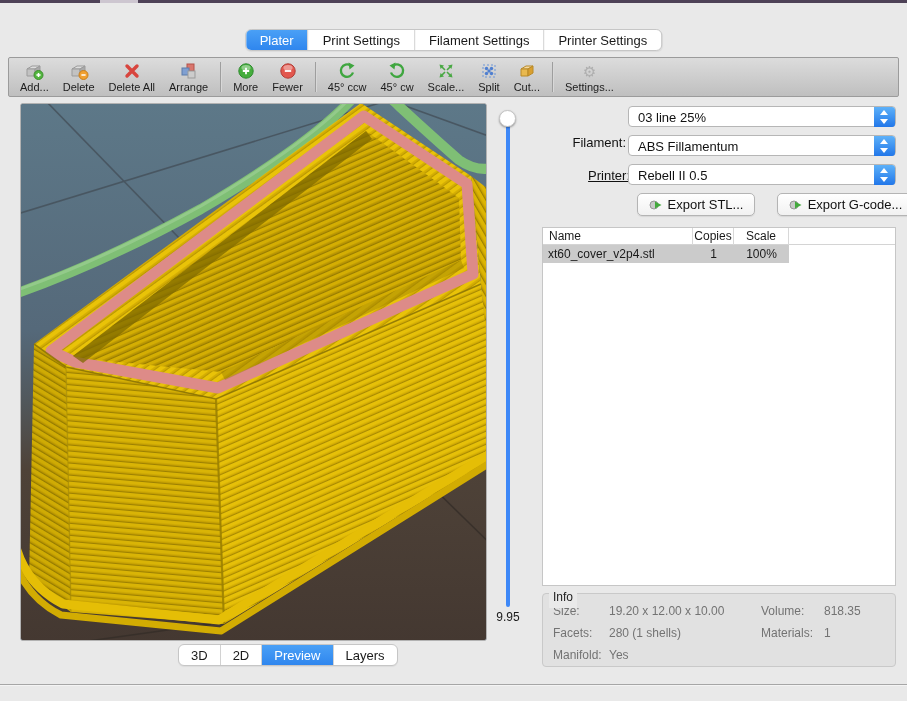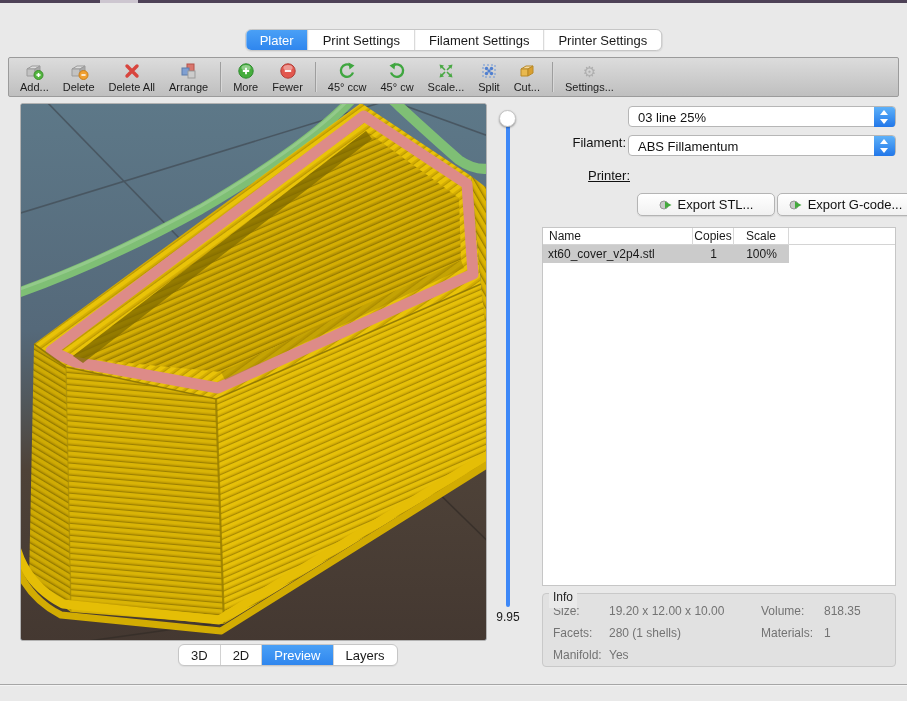--- a/index.html
+++ b/index.html
@@ -323,22 +323,29 @@
   <div class="preset-label" style="left:414px; top:135px;">Filament:</div>
   <div class="combo" style="top:135px;">
     <span class="val">ABS Fillamentum</span>
     <span class="stepper">
         <span class="chev up"></span>
         <span class="chev dn"></span>
       </span>
   </div>
 
   <div class="preset-label" style="left:418px; top:168px;text-decoration:underline;">Printer:</div>
-
-  <button class="export-btn" style="left:637px; width:138px;">
+  <div class="combo" style="top:164px;">
+    <span class="val">Rebell II 0.5</span>
+    <span class="stepper">
+        <span class="chev up"></span>
+        <span class="chev dn"></span>
+      </span>
+  </div>
+
+  <button class="export-btn" style="left:637px; width:118px;">
     <svg width="14" height="14">
         <circle cx="5" cy="7" r="4" fill="#c9c9c9" stroke="#979797"></circle>
         <polygon points="6,3.5 12.5,7 6,10.5" fill="#44a93e"></polygon>
       </svg>
     <span>Export STL...</span>
   </button>
   <button class="export-btn" style="left:777px; width:137px;">
     <svg width="14" height="14">
         <circle cx="5" cy="7" r="4" fill="#c9c9c9" stroke="#979797"></circle>
         <polygon points="6,3.5 12.5,7 6,10.5" fill="#44a93e"></polygon>

